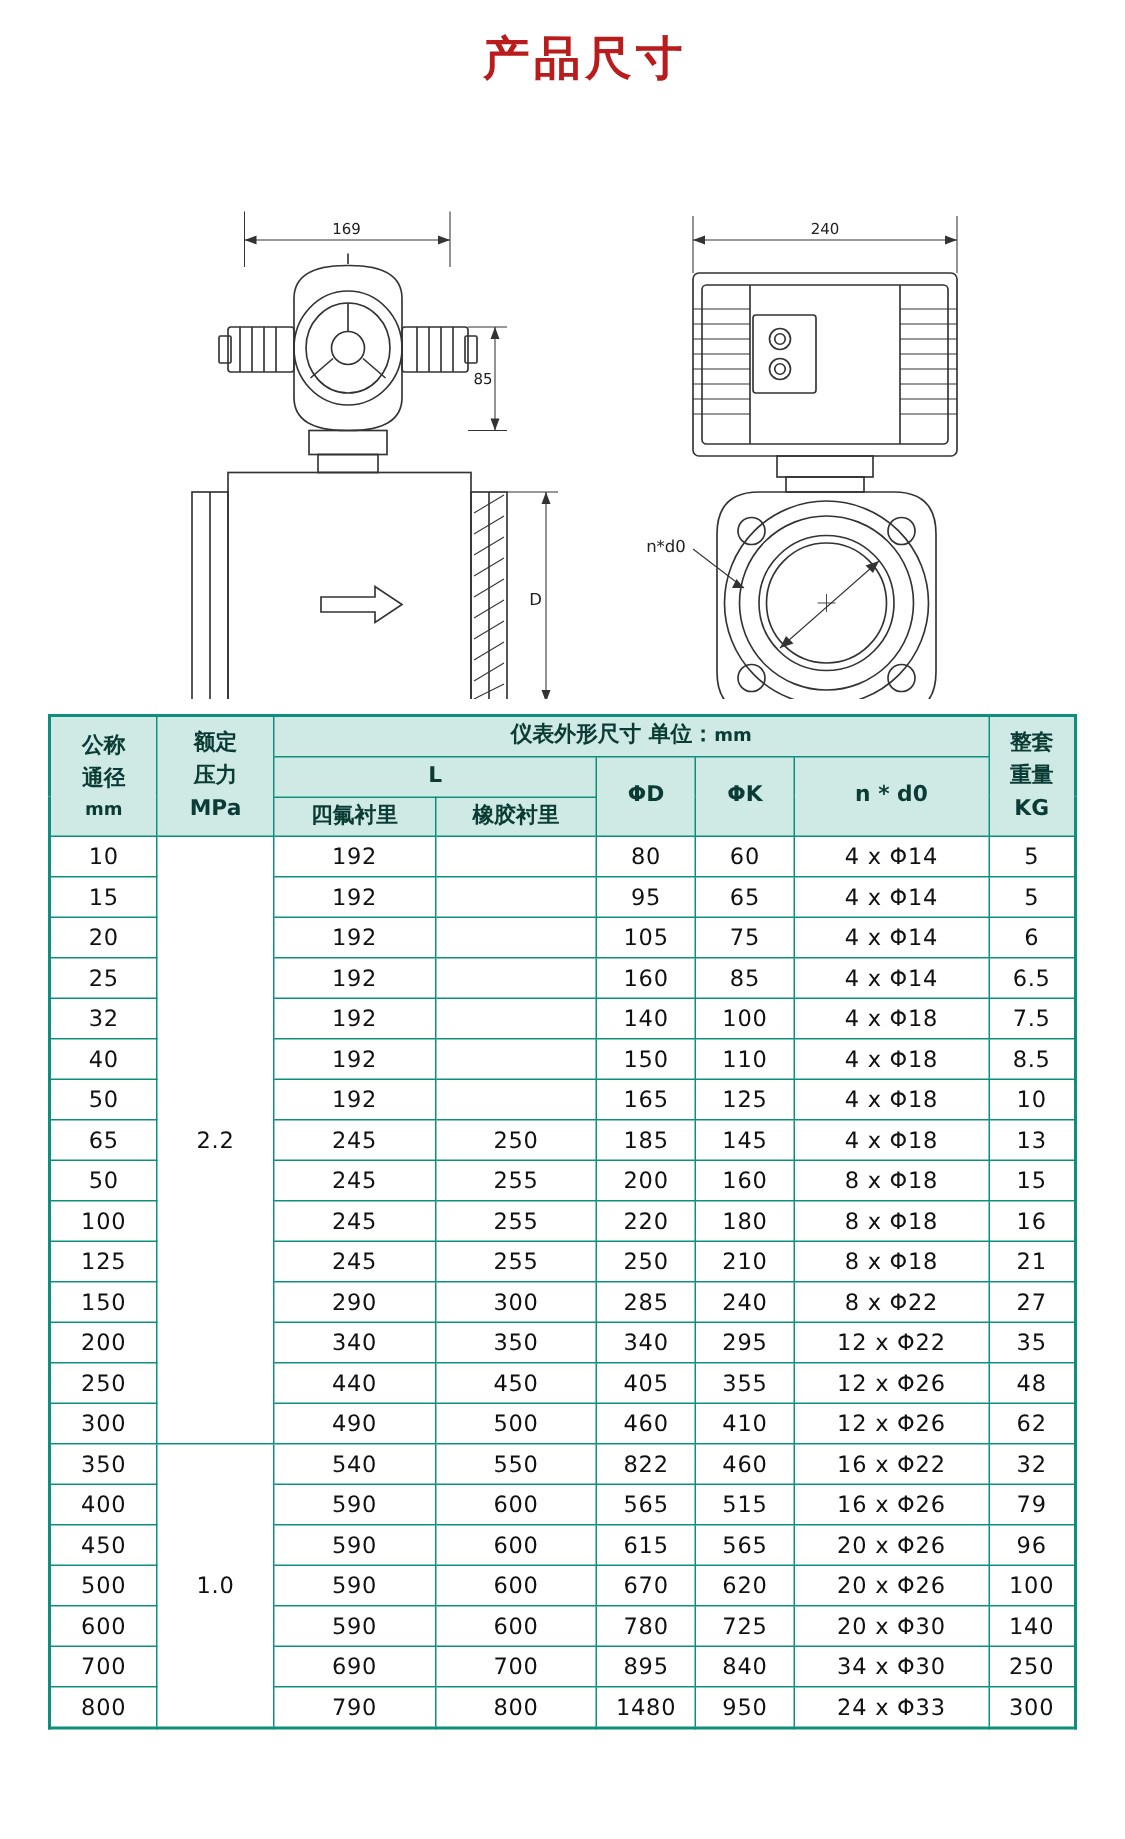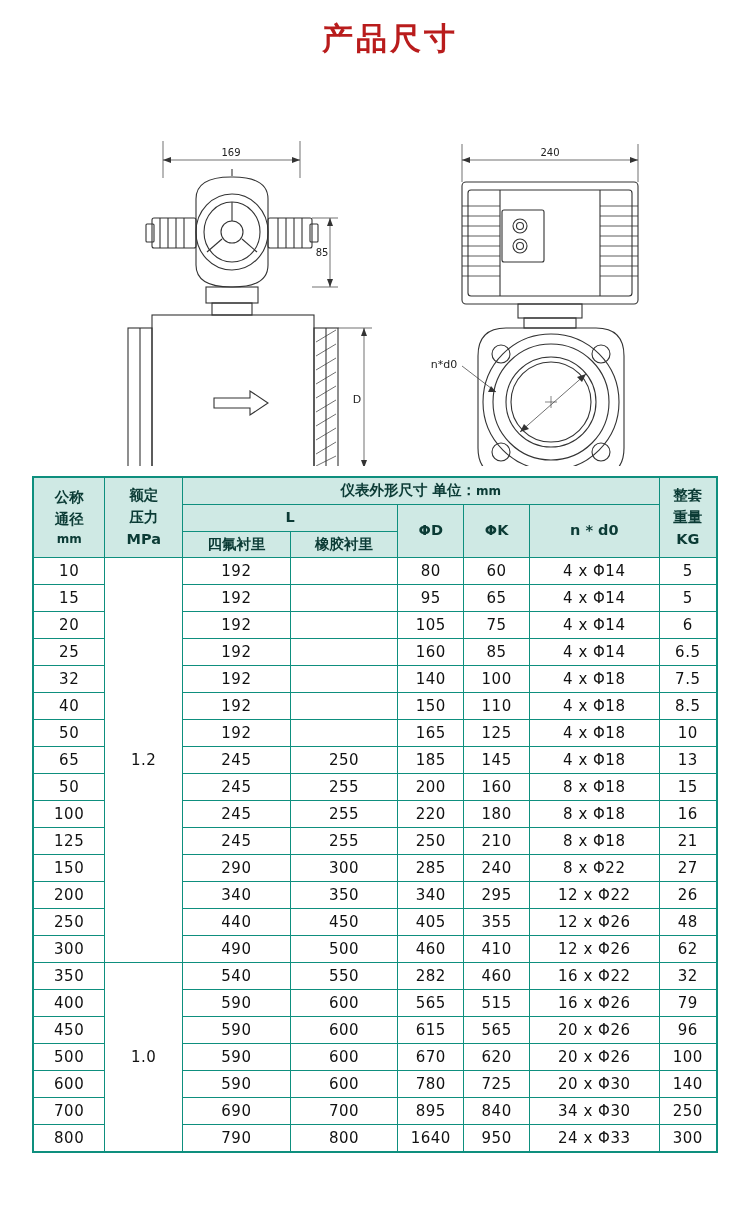--- a/index.html
+++ b/index.html
@@ -280,21 +280,21 @@
           <th rowspan="2">n * d0</th>
         </tr>
         <tr>
           <th>四氟衬里</th>
           <th>橡胶衬里</th>
         </tr>
       </thead>
       <tbody id="table-body">
           <tr>
             <td class="nom">10</td>
-            <td class="press" rowspan="15">1.2</td>
+            <td class="press" rowspan="15">2.2</td>
             <td class="l1">192</td>
             <td class="l2"></td>
             <td class="phid">80</td>
             <td class="phik">60</td>
             <td class="nd0">4 x  Φ14</td>
             <td class="kg">5</td>
           </tr>
           <tr>
             <td class="nom">15</td>
             <td class="l1">192</td>
@@ -394,21 +394,21 @@
             <td class="nd0">8 x  Φ22</td>
             <td class="kg">27</td>
           </tr>
           <tr>
             <td class="nom">200</td>
             <td class="l1">340</td>
             <td class="l2">350</td>
             <td class="phid">340</td>
             <td class="phik">295</td>
             <td class="nd0">12 x  Φ22</td>
-            <td class="kg">26</td>
+            <td class="kg">35</td>
           </tr>
           <tr>
             <td class="nom">250</td>
             <td class="l1">440</td>
             <td class="l2">450</td>
             <td class="phid">405</td>
             <td class="phik">355</td>
             <td class="nd0">12 x  Φ26</td>
             <td class="kg">48</td>
           </tr>
@@ -419,21 +419,21 @@
             <td class="phid">460</td>
             <td class="phik">410</td>
             <td class="nd0">12 x  Φ26</td>
             <td class="kg">62</td>
           </tr>
           <tr class="thick-top">
             <td class="nom">350</td>
             <td class="press" rowspan="7">1.0</td>
             <td class="l1">540</td>
             <td class="l2">550</td>
-            <td class="phid">282</td>
+            <td class="phid">822</td>
             <td class="phik">460</td>
             <td class="nd0">16 x  Φ22</td>
             <td class="kg">32</td>
           </tr>
           <tr>
             <td class="nom">400</td>
             <td class="l1">590</td>
             <td class="l2">600</td>
             <td class="phid">565</td>
             <td class="phik">515</td>
@@ -473,21 +473,21 @@
             <td class="l2">700</td>
             <td class="phid">895</td>
             <td class="phik">840</td>
             <td class="nd0">34 x  Φ30</td>
             <td class="kg">250</td>
           </tr>
           <tr>
             <td class="nom">800</td>
             <td class="l1">790</td>
             <td class="l2">800</td>
-            <td class="phid">1640</td>
+            <td class="phid">1480</td>
             <td class="phik">950</td>
             <td class="nd0">24 x  Φ33</td>
             <td class="kg">300</td>
           </tr>
         </tbody>
     </table>
   </div>
 
 </div>
 

